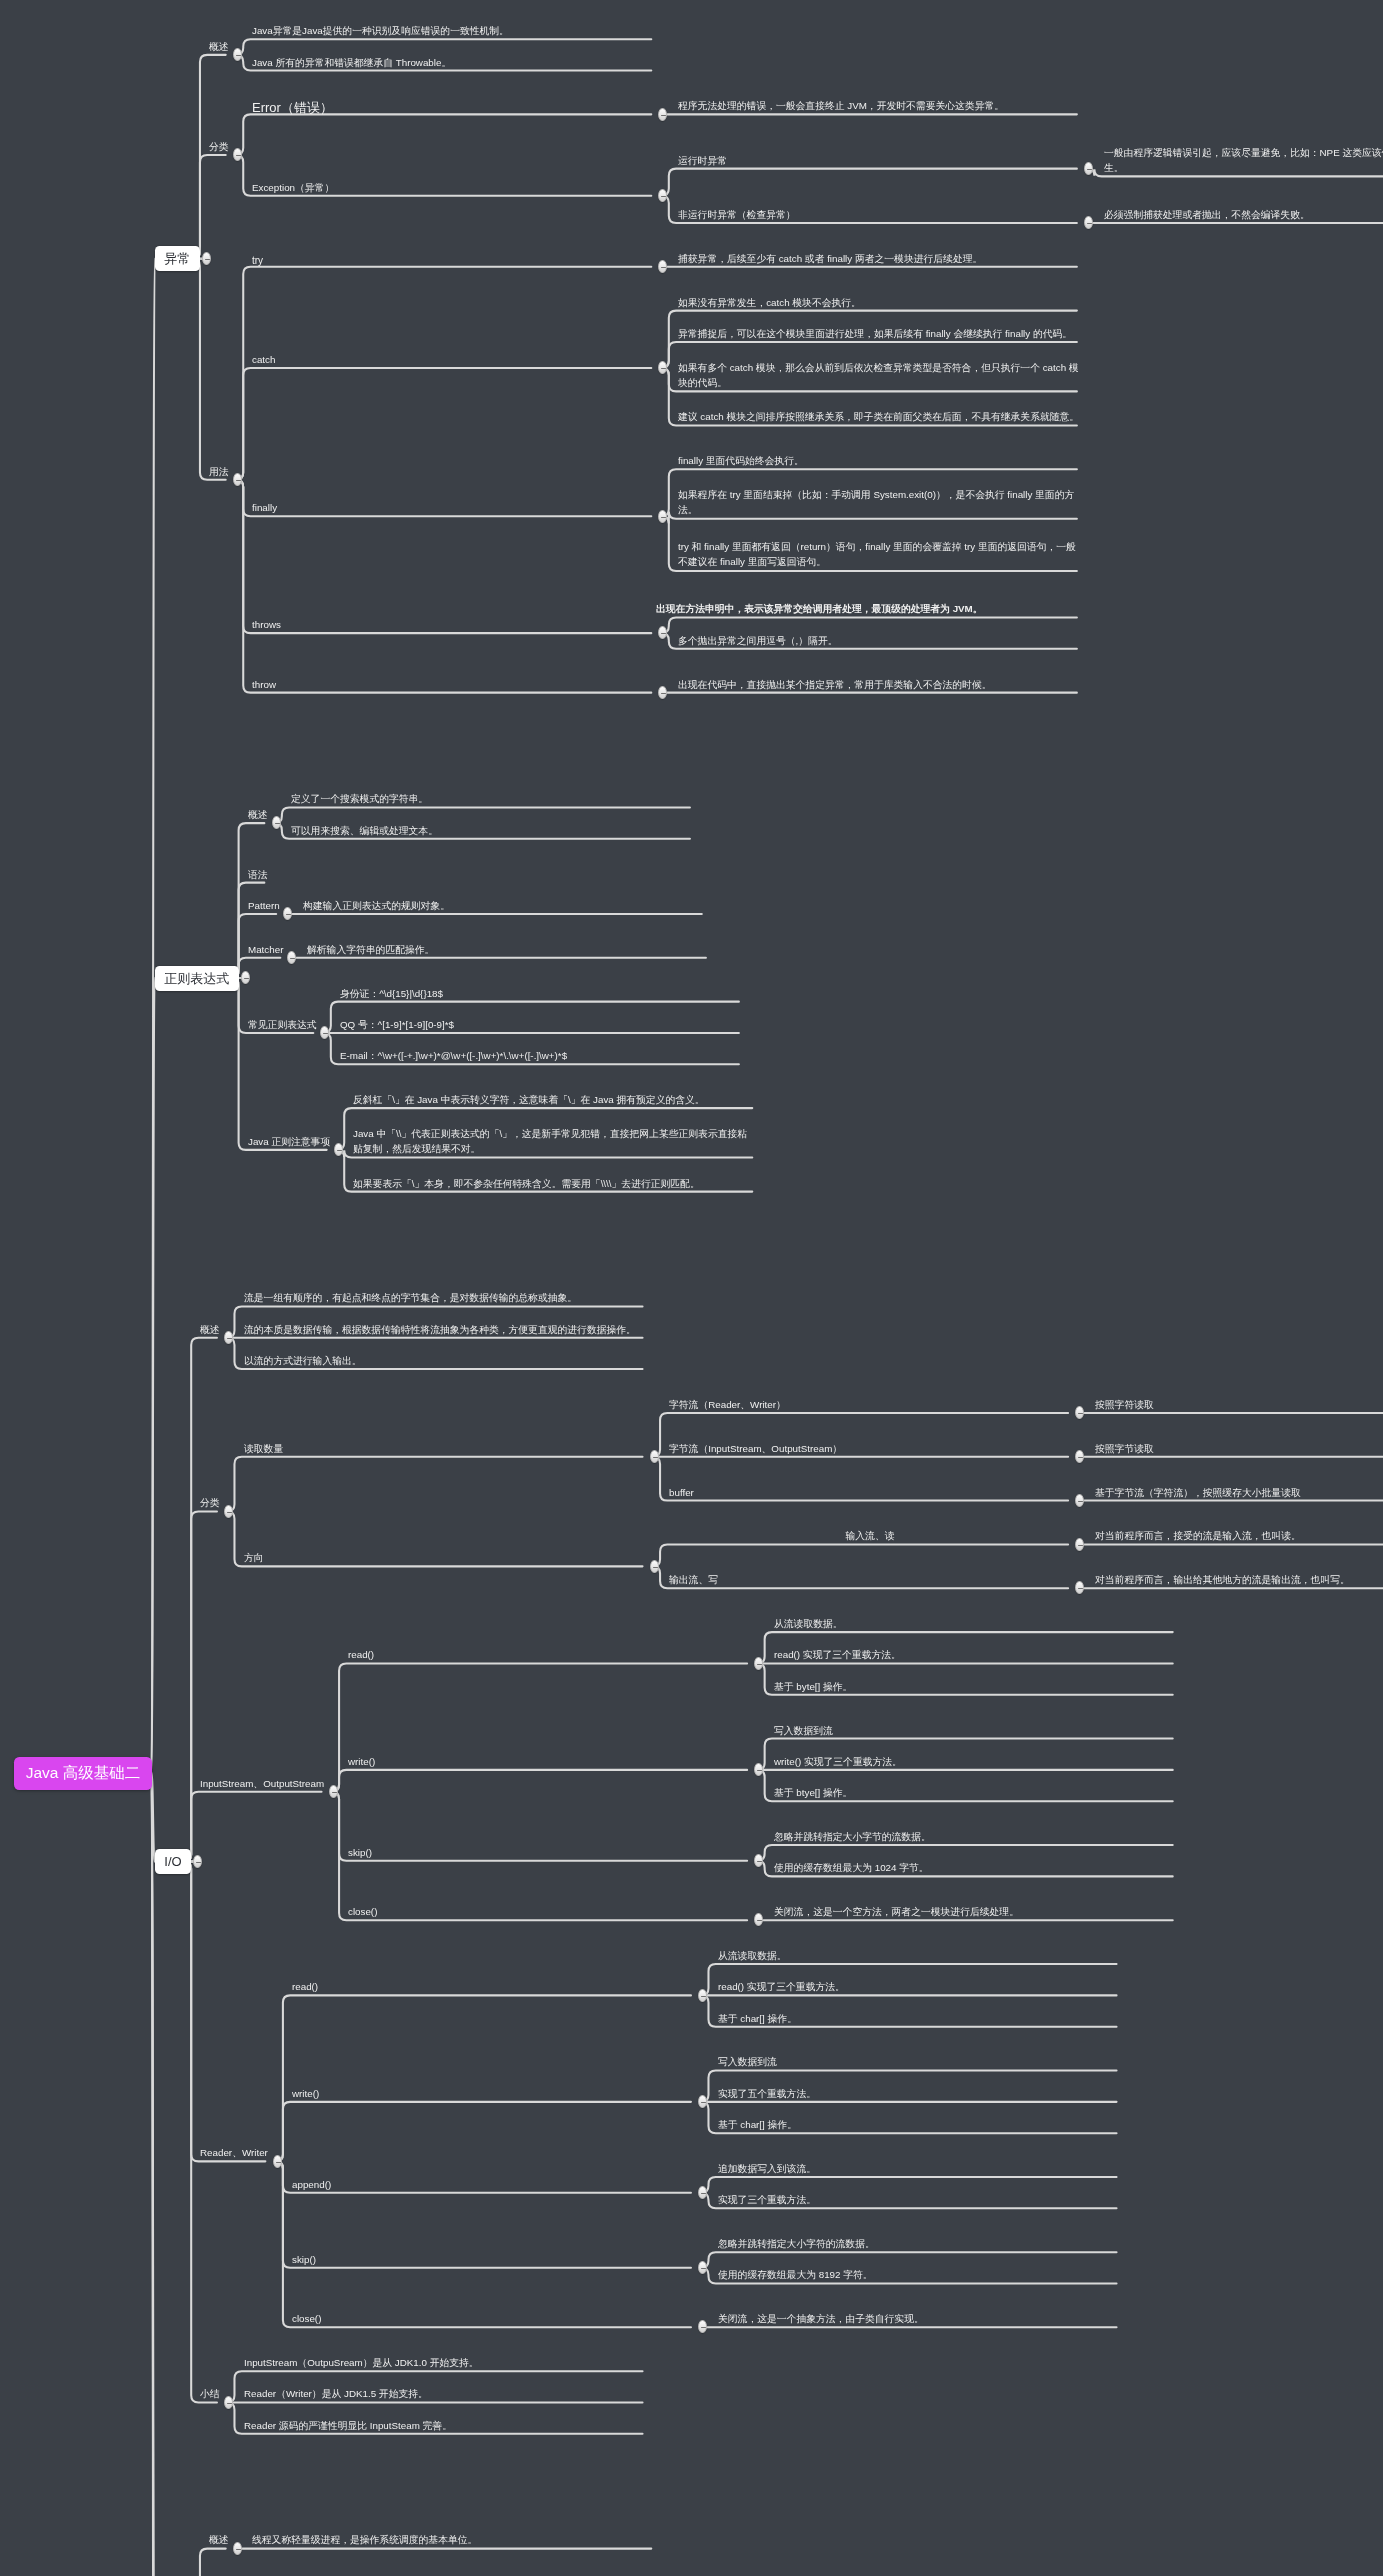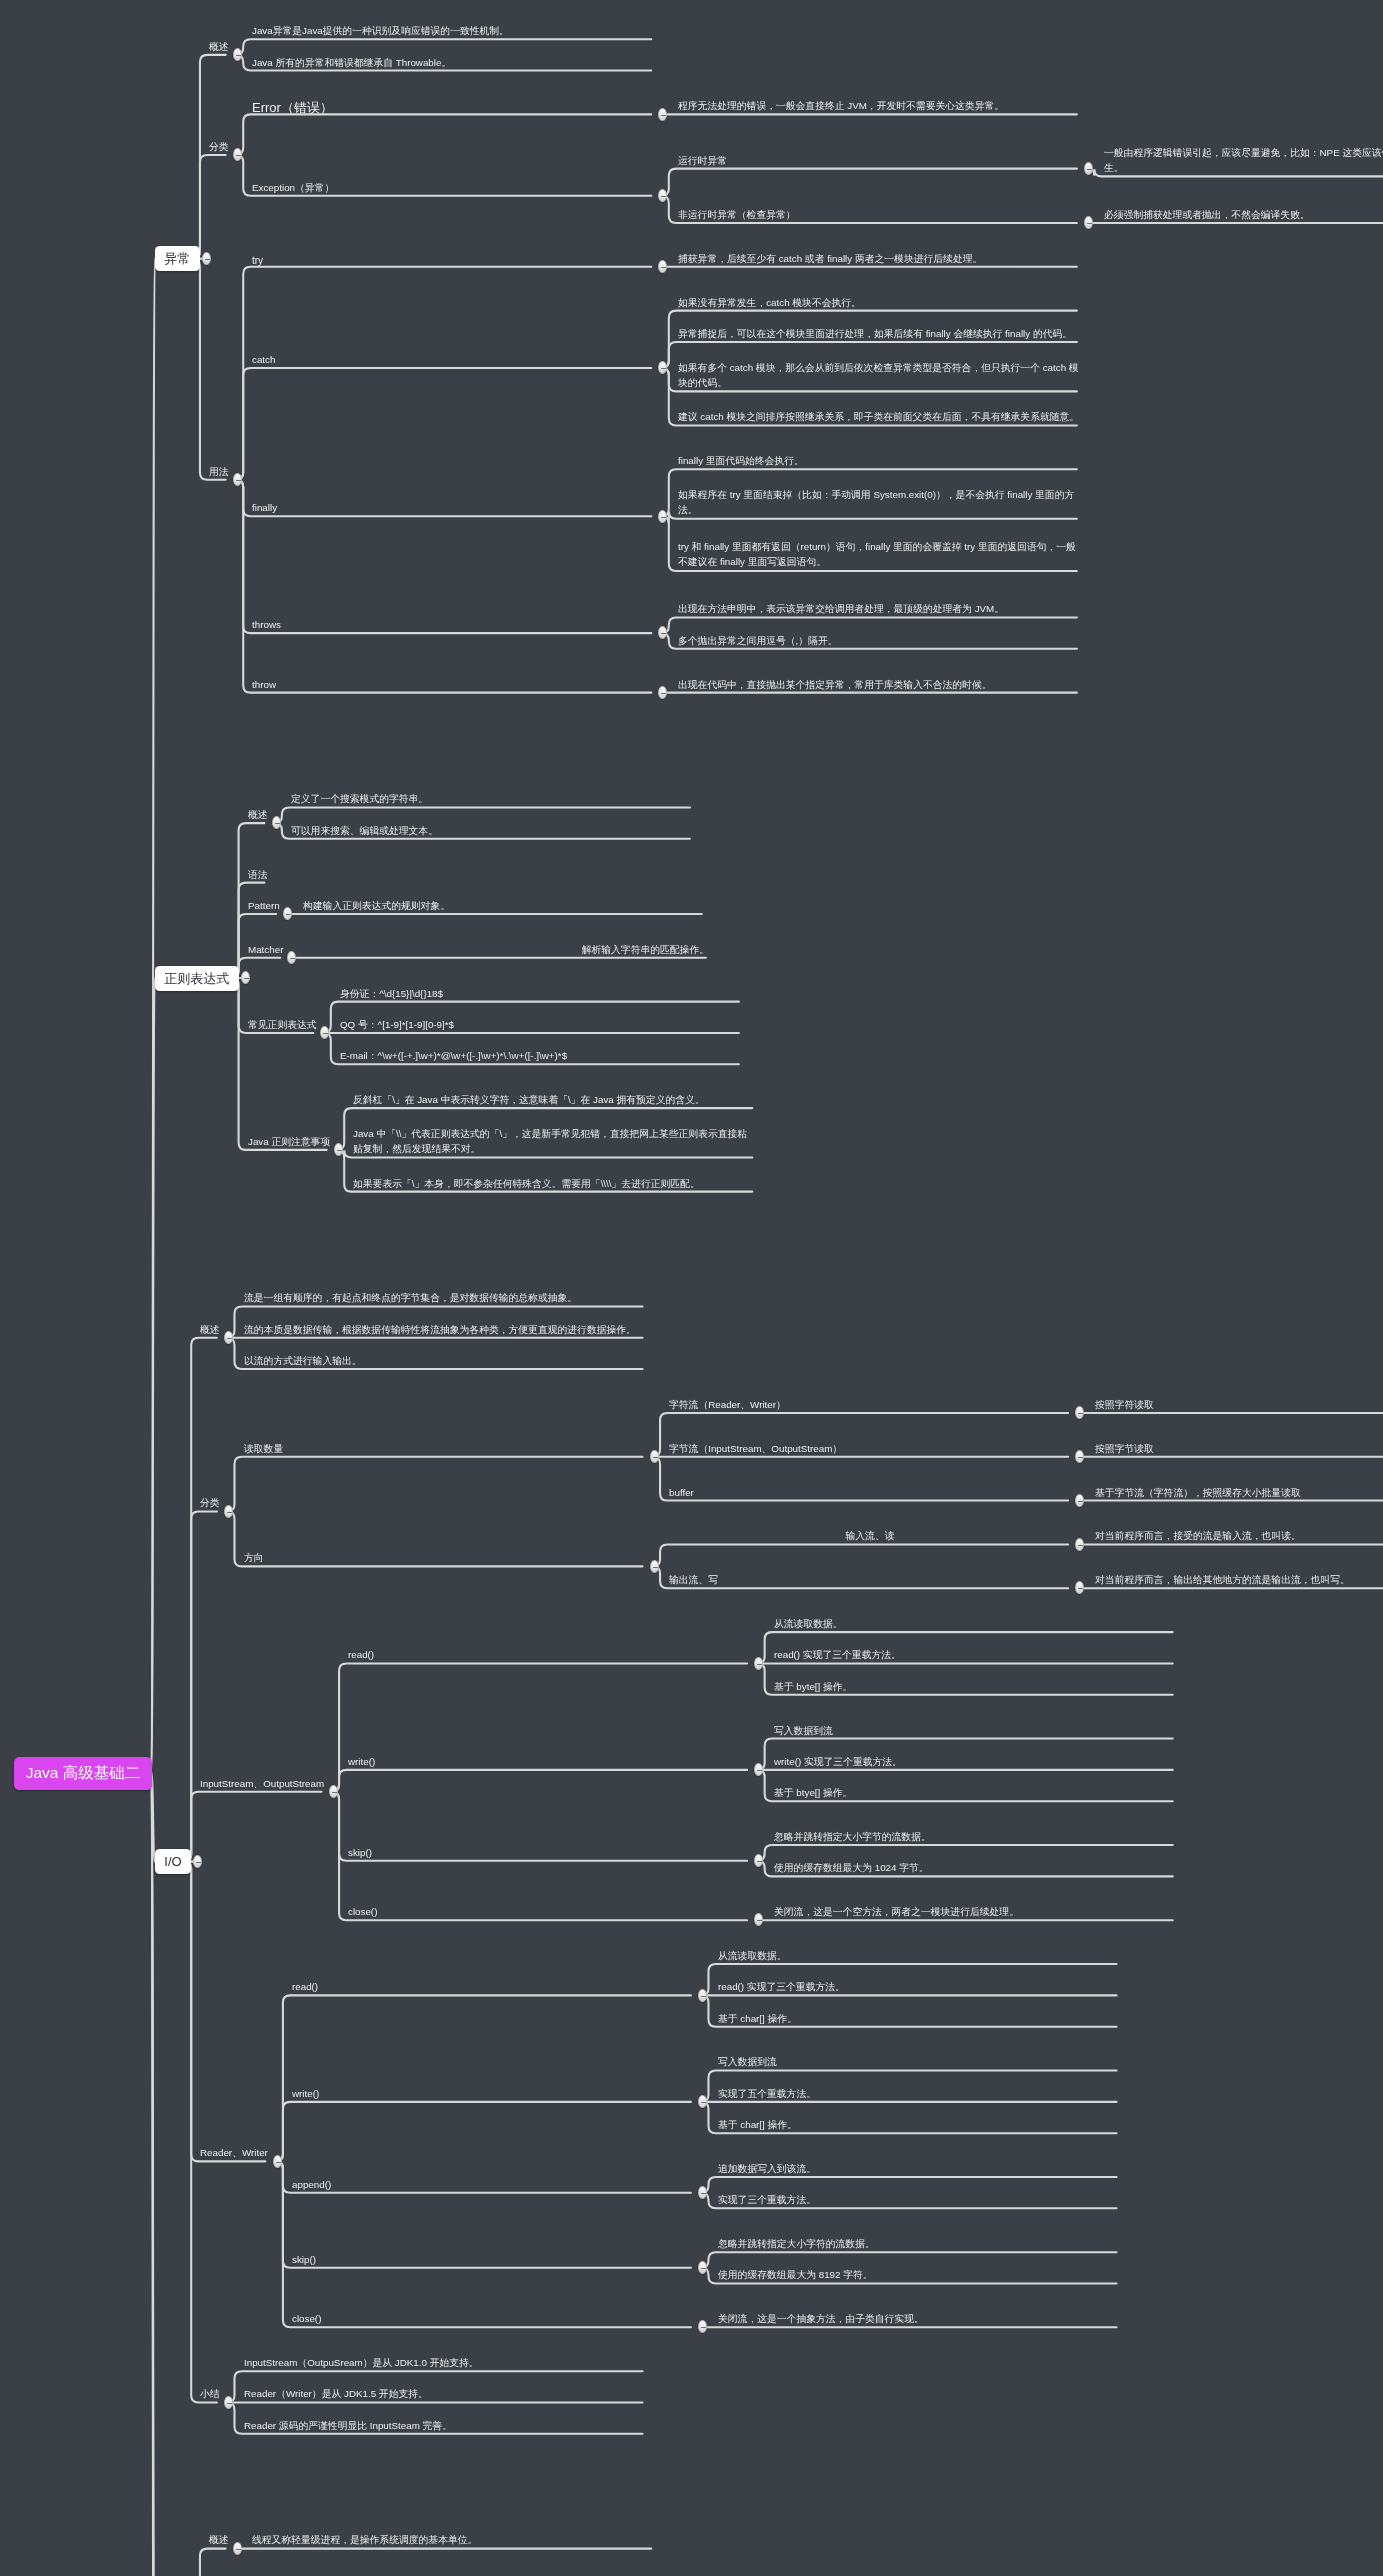--- a/index.html
+++ b/index.html
@@ -241,38 +241,38 @@
       <div class="node wrap" style="font-size: 9.8px; width: 402px; left: 678px; top: 326px;">异常捕捉后，可以在这个模块里面进行处理，如果后续有 finally 会继续执行 finally 的代码。</div>
       <div class="node wrap" style="font-size: 9.8px; width: 402px; left: 678px; top: 360px;">如果有多个 catch 模块，那么会从前到后依次检查异常类型是否符合，但只执行一个 catch 模块的代码。</div>
       <div class="node wrap" style="font-size: 9.8px; width: 402px; left: 678px; top: 409px;">建议 catch 模块之间排序按照继承关系，即子类在前面父类在后面，不具有继承关系就随意。</div>
       <div class="node wrap" style="font-size: 9.8px; width: 402px; left: 252px; top: 500px;">finally</div>
       <div class="bullet" style="left: 658px; top: 510px;"></div>
       <div class="node wrap" style="font-size: 9.8px; width: 402px; left: 678px; top: 453px;">finally 里面代码始终会执行。</div>
       <div class="node wrap" style="font-size: 9.8px; width: 402px; left: 678px; top: 487px;">如果程序在 try 里面结束掉（比如：手动调用 System.exit(0)），是不会执行 finally 里面的方法。</div>
       <div class="node wrap" style="font-size: 9.8px; width: 402px; left: 678px; top: 539px;">try 和 finally 里面都有返回（return）语句，finally 里面的会覆盖掉 try 里面的返回语句，一般不建议在 finally 里面写返回语句。</div>
       <div class="node wrap" style="font-size: 9.8px; width: 402px; left: 252px; top: 617px;">throws</div>
       <div class="bullet" style="left: 658px; top: 626px;"></div>
-      <div class="node wrap" style="font-size: 9.8px; width: 402px; left: 678px; top: 601px;">出现在方法申明中，表示该异常交给调用者处理，最顶级的处理者为 JVM。</div>
+      <div class="node wrap" style="font-size: 9.8px; width: 402px; left: 656px; top: 601px; font-weight: bold;">出现在方法申明中，表示该异常交给调用者处理，最顶级的处理者为 JVM。</div>
       <div class="node wrap" style="font-size: 9.8px; width: 402px; left: 678px; top: 633px;">多个抛出异常之间用逗号（,）隔开。</div>
       <div class="node wrap" style="font-size: 9.8px; width: 402px; left: 252px; top: 677px;">throw</div>
       <div class="bullet" style="left: 658px; top: 686px;"></div>
       <div class="node wrap" style="font-size: 9.8px; width: 402px; left: 678px; top: 677px;">出现在代码中，直接抛出某个指定异常，常用于库类输入不合法的时候。</div>
       <div class="lvl1" style="left: 155px; top: 966px;">正则表达式</div>
       <div class="bullet" style="left: 241px; top: 971px;"></div>
       <div class="node" style="font-size: 9.8px; left: 248px; top: 807px;">概述</div>
       <div class="bullet" style="left: 272px; top: 816px;"></div>
       <div class="node wrap" style="font-size: 9.8px; width: 402px; left: 291px; top: 791px;">定义了一个搜索模式的字符串。</div>
       <div class="node wrap" style="font-size: 9.8px; width: 402px; left: 291px; top: 823px;">可以用来搜索、编辑或处理文本。</div>
       <div class="node" style="font-size: 9.8px; left: 248px; top: 867px;">语法</div>
       <div class="node" style="font-size: 9.8px; left: 248px; top: 898px;">Pattern</div>
       <div class="bullet" style="left: 283px; top: 907px;"></div>
       <div class="node wrap" style="font-size: 9.8px; width: 402px; left: 303px; top: 898px;">构建输入正则表达式的规则对象。</div>
       <div class="node" style="font-size: 9.8px; left: 248px; top: 942px;">Matcher</div>
       <div class="bullet" style="left: 287px; top: 951px;"></div>
-      <div class="node wrap" style="font-size: 9.8px; width: 402px; left: 307px; top: 942px; text-align: right;">解析输入字符串的匹配操作。</div>
+      <div class="node wrap" style="font-size: 9.8px; width: 402px; left: 307px; top: 942px;">解析输入字符串的匹配操作。</div>
       <div class="node" style="font-size: 9.8px; left: 248px; top: 1017px;">常见正则表达式</div>
       <div class="bullet" style="left: 320px; top: 1026px;"></div>
       <div class="node wrap" style="font-size: 9.8px; width: 402px; left: 340px; top: 986px;">身份证：^\d{15}|\d{}18$</div>
       <div class="node wrap" style="font-size: 9.8px; width: 402px; left: 340px; top: 1017px;">QQ 号：^[1-9]*[1-9][0-9]*$</div>
       <div class="node wrap" style="font-size: 9.8px; width: 402px; left: 340px; top: 1048px;">E-mail：^\w+([-+.]\w+)*@\w+([-.]\w+)*\.\w+([-.]\w+)*$</div>
       <div class="node" style="font-size: 9.8px; left: 248px; top: 1134px;">Java 正则注意事项</div>
       <div class="bullet" style="left: 334px; top: 1143px;"></div>
       <div class="node wrap" style="font-size: 9.8px; width: 402px; left: 353px; top: 1092px;">反斜杠「\」在 Java 中表示转义字符，这意味着「\」在 Java 拥有预定义的含义。</div>
       <div class="node wrap" style="font-size: 9.8px; width: 402px; left: 353px; top: 1126px;">Java 中「\\」代表正则表达式的「\」，这是新手常见犯错，直接把网上某些正则表示直接粘贴复制，然后发现结果不对。</div>
       <div class="node wrap" style="font-size: 9.8px; width: 402px; left: 353px; top: 1176px;">如果要表示「\」本身，即不参杂任何特殊含义。需要用「\\\\」去进行正则匹配。</div>

